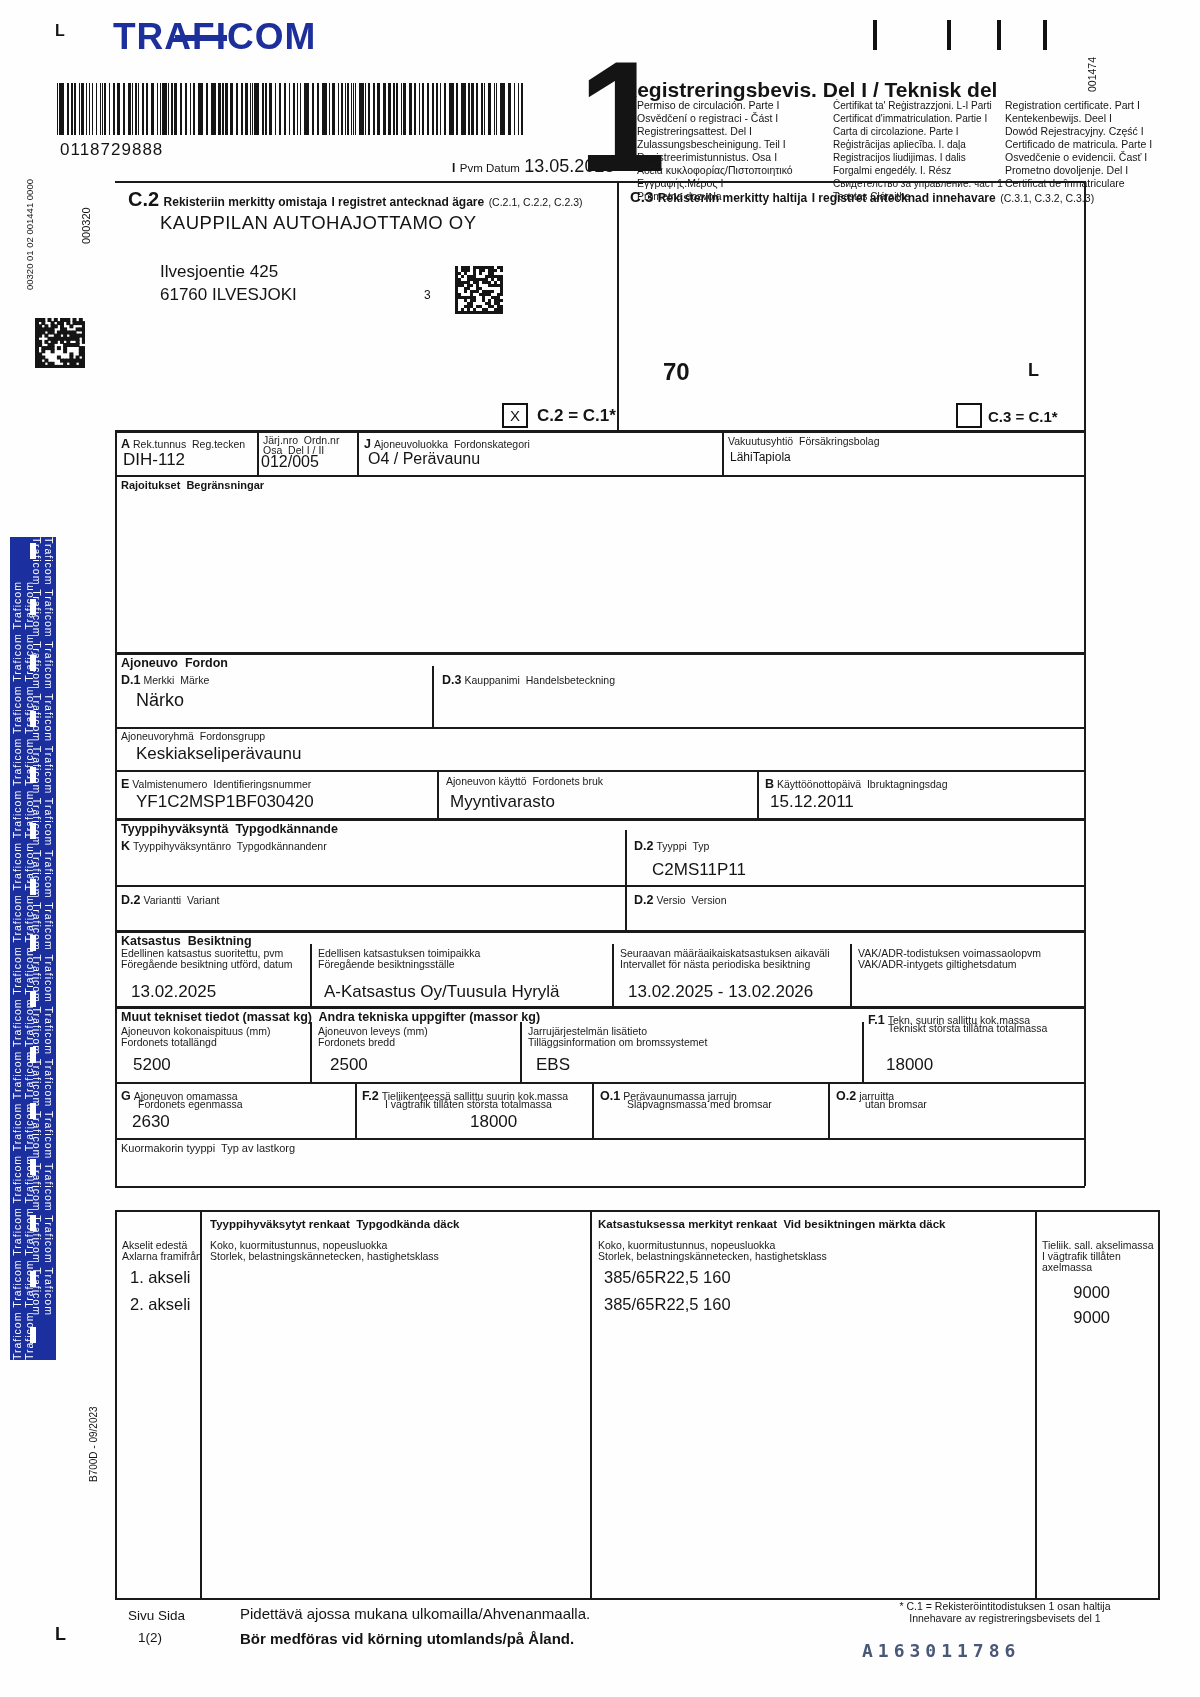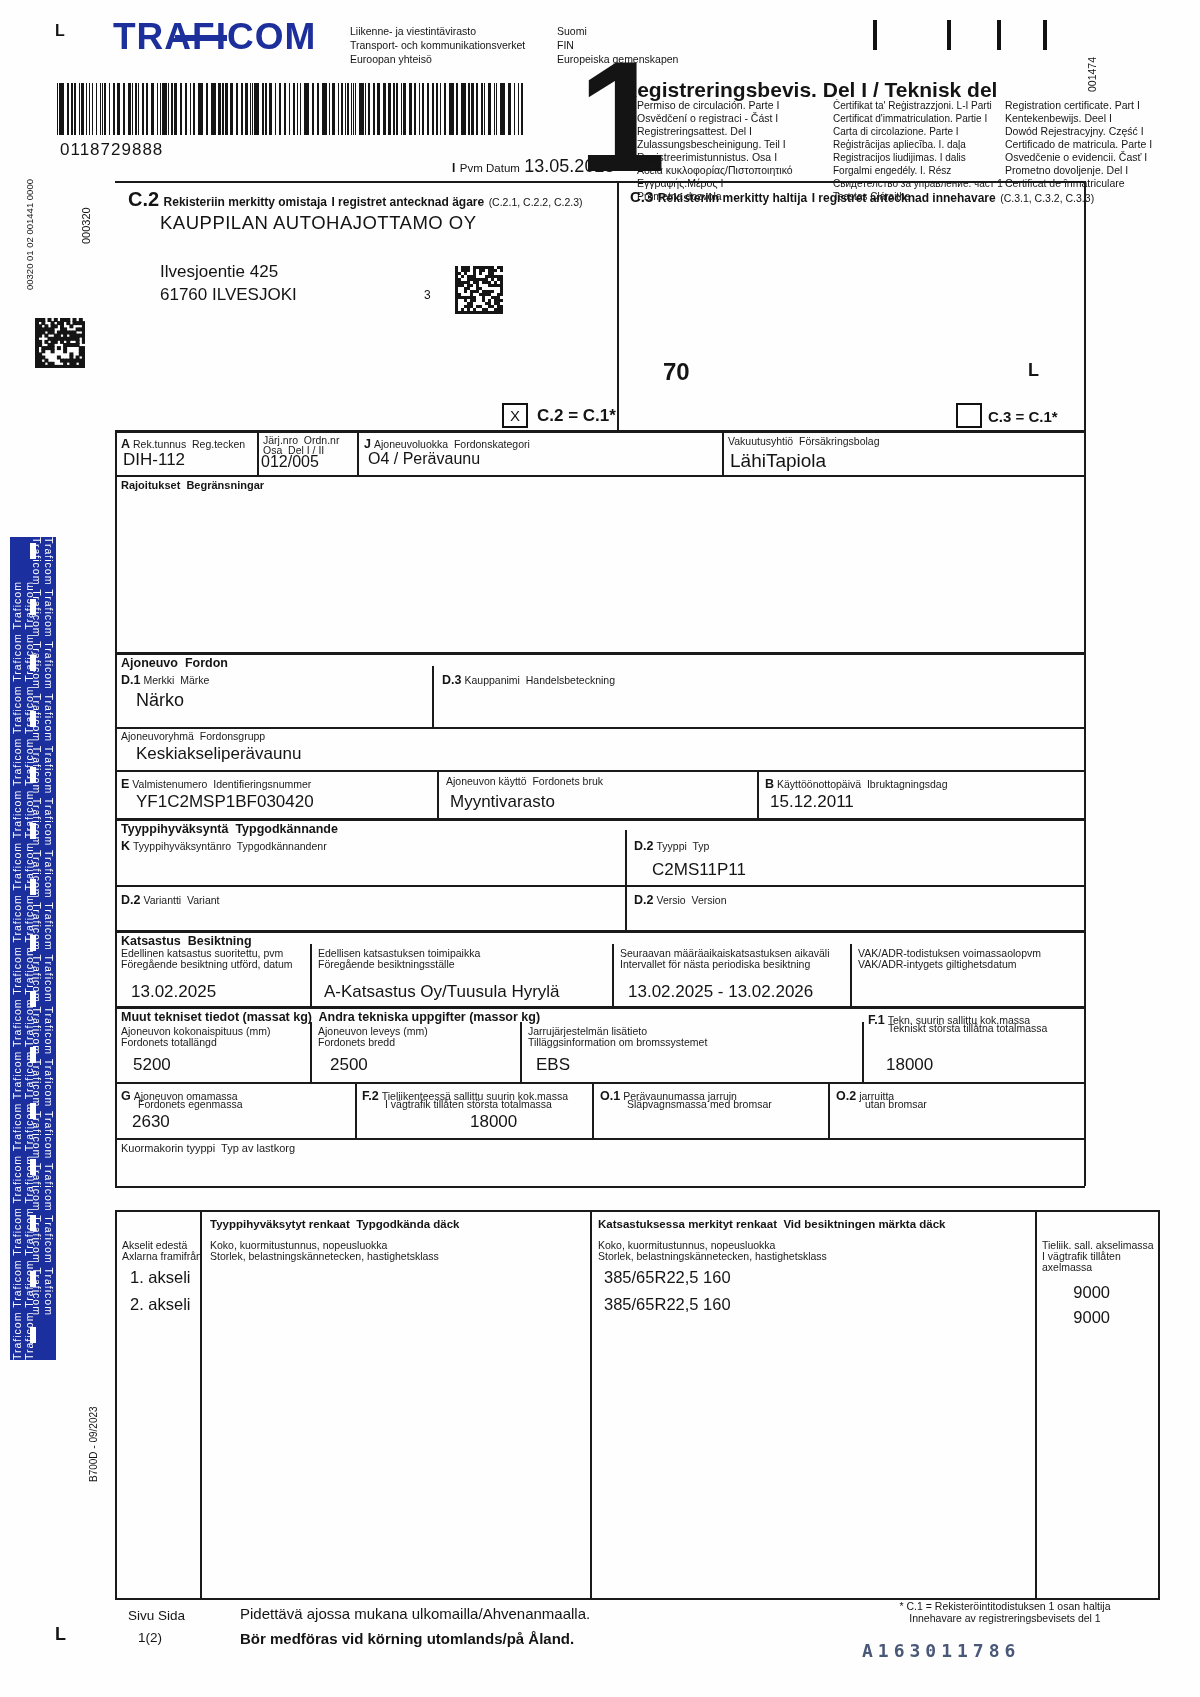--- a/index.html
+++ b/index.html
@@ -35,28 +35,20 @@
 
 <div class="page">
 
   <div class="abs" style="left:55px;top:22px;font-weight:bold;font-size:16px;">L</div>
 
   <div class="logo">
     <span>TRAFICOM</span>
     <div class="logo-bar"></div>
   </div>
 
-  <div class="abs" style="left:350px;top:25px;display:grid;grid-template-columns:207px auto;row-gap:2px;font-size:10.5px;line-height:12px;">
-    <span>Liikenne- ja viestintävirasto</span>
-    <span>Suomi</span>
-    <span>Transport- och kommunikationsverket</span>
-    <span>FIN</span>
-    <span>Euroopan yhteisö</span>
-    <span>Europeiska gemenskapen</span>
-  </div>
 
   <div class="tick" style="left:873px;top:20px;"></div>
   <div class="tick" style="left:947px;top:20px;"></div>
   <div class="tick" style="left:997px;top:20px;"></div>
   <div class="tick" style="left:1043px;top:20px;"></div>
 
   <div class="abs vert" style="left:1086px;top:28px;height:64px;font-size:10.5px;">001474</div>
 
   <div id="barcode" class="abs" style="left:57px;top:83px;width:472px;height:52px;"><svg width="472" height="52" xmlns="http://www.w3.org/2000/svg">
         <rect x="0" y="0" width="1" height="52"></rect>
@@ -585,21 +577,21 @@
   </div>
   <div class="abs val" style="left:123px;top:450px;">DIH-112</div>
   <div class="abs lbl" style="left:263px;top:435px;">Järj.nro  Ordn.nr</div>
   <div class="abs lbl" style="left:263px;top:445px;">Osa  Del I / II</div>
   <div class="abs" style="left:261px;top:453px;font-size:16px;">012/005</div>
   <div class="abs" style="left:364px;top:434px;">
     <span class="code">J</span><span class="lbl">Ajoneuvoluokka  Fordonskategori</span>
   </div>
   <div class="abs" style="left:368px;top:450px;font-size:16px;">O4 / Perävaunu</div>
   <div class="abs lbl" style="left:728px;top:436px;">Vakuutusyhtiö  Försäkringsbolag</div>
-  <div class="abs" style="left:730px;top:450px;font-size:19px;">LähiTapiola</div>
+  <div class="abs" style="left:730px;top:450px;font-size:12px;">LähiTapiola</div>
 
   <div class="hl" style="left:115px;top:475px;width:970px;height:1.5px;"></div>
   <div class="abs" style="left:121px;top:479px;font-size:11px;font-weight:bold;white-space:pre;">Rajoitukset  Begränsningar</div>
 
   <div class="hl thick" style="left:115px;top:652px;width:970px;"></div>
   <div class="abs sec" style="left:121px;top:656px;">Ajoneuvo  Fordon</div>
   <div class="abs" style="left:121px;top:670px;">
     <span class="code">D.1</span><span class="lbl">Merkki  Märke</span>
   </div>
   <div class="abs" style="left:136px;top:690px;font-size:18px;">Närko</div>

